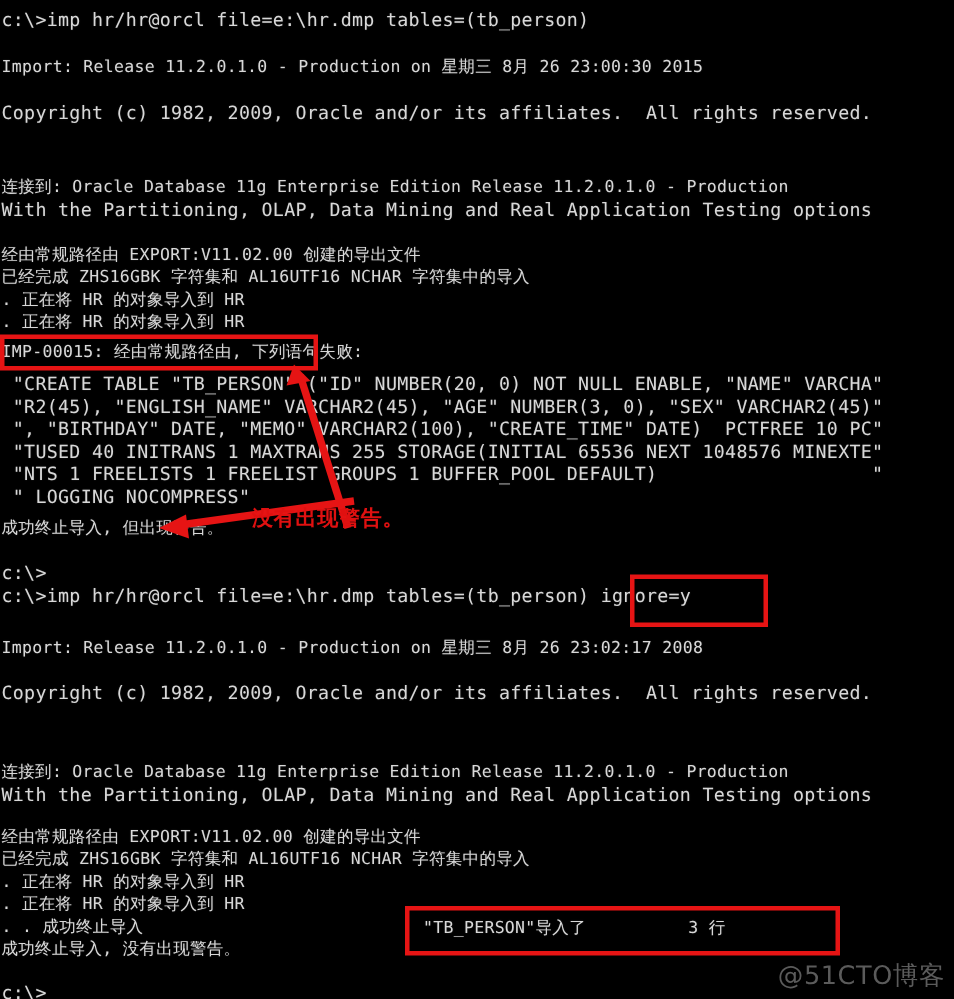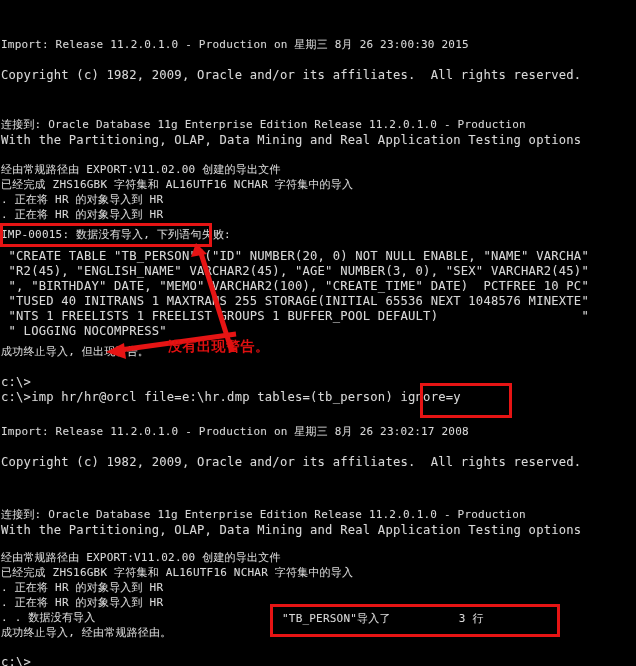--- a/index.html
+++ b/index.html
@@ -81,60 +81,62 @@
     letter-spacing: 0.4px;
     white-space: pre;
   }
 </style>
 </head>
 <body>
 
 <div id="screen">
 
   <div class="console">
+      <div class="line tight" style="top: 6px;">c:\&gt;imp hr/hr@orcl file=e:\hr.dmp tables=(tb_person)</div>
       <div class="line cn" style="top: 38px;">Import: Release 11.2.0.1.0 - Production on 星期三 8月 26 23:00:30 2015</div>
       <div class="line tight" style="top: 68px;">Copyright (c) 1982, 2009, Oracle and/or its affiliates.  All rights reserved.</div>
       <div class="line cn" style="top: 118px;">连接到: Oracle Database 11g Enterprise Edition Release 11.2.0.1.0 - Production</div>
       <div class="line tight" style="top: 133px;">With the Partitioning, OLAP, Data Mining and Real Application Testing options</div>
       <div class="line cn" style="top: 163px;">经由常规路径由 EXPORT:V11.02.00 创建的导出文件</div>
       <div class="line cn" style="top: 178px;">已经完成 ZHS16GBK 字符集和 AL16UTF16 NCHAR 字符集中的导入</div>
       <div class="line cn" style="top: 193px;">. 正在将 HR 的对象导入到 HR</div>
       <div class="line cn" style="top: 208px;">. 正在将 HR 的对象导入到 HR</div>
-      <div class="line cn" style="top: 228px;">IMP-00015: 数据没有导入, 下列语句失败:</div>
+      <div class="line cn" style="top: 228px;">IMP-00015: 经由常规路径由, 下列语句失败:</div>
       <div class="line tight" style="top: 249px;"> "CREATE TABLE "TB_PERSON" ("ID" NUMBER(20, 0) NOT NULL ENABLE, "NAME" VARCHA"</div>
       <div class="line tight" style="top: 264px;"> "R2(45), "ENGLISH_NAME" VARCHAR2(45), "AGE" NUMBER(3, 0), "SEX" VARCHAR2(45)"</div>
       <div class="line tight" style="top: 279px;"> ", "BIRTHDAY" DATE, "MEMO" VARCHAR2(100), "CREATE_TIME" DATE)  PCTFREE 10 PC"</div>
       <div class="line tight" style="top: 294px;"> "TUSED 40 INITRANS 1 MAXTRANS 255 STORAGE(INITIAL 65536 NEXT 1048576 MINEXTE"</div>
       <div class="line tight" style="top: 309px;"> "NTS 1 FREELISTS 1 FREELIST GROUPS 1 BUFFER_POOL DEFAULT)                   "</div>
       <div class="line tight" style="top: 324px;"> " LOGGING NOCOMPRESS"</div>
       <div class="line cn" style="top: 345px;">成功终止导入, 但出现警告。</div>
       <div class="line tight" style="top: 375px;">c:\&gt;</div>
       <div class="line tight" style="top: 390px;">c:\&gt;imp hr/hr@orcl file=e:\hr.dmp tables=(tb_person) ignore=y</div>
       <div class="line cn" style="top: 425px;">Import: Release 11.2.0.1.0 - Production on 星期三 8月 26 23:02:17 2008</div>
       <div class="line tight" style="top: 455px;">Copyright (c) 1982, 2009, Oracle and/or its affiliates.  All rights reserved.</div>
       <div class="line cn" style="top: 508px;">连接到: Oracle Database 11g Enterprise Edition Release 11.2.0.1.0 - Production</div>
       <div class="line tight" style="top: 523px;">With the Partitioning, OLAP, Data Mining and Real Application Testing options</div>
       <div class="line cn" style="top: 551px;">经由常规路径由 EXPORT:V11.02.00 创建的导出文件</div>
       <div class="line cn" style="top: 566px;">已经完成 ZHS16GBK 字符集和 AL16UTF16 NCHAR 字符集中的导入</div>
       <div class="line cn" style="top: 581px;">. 正在将 HR 的对象导入到 HR</div>
       <div class="line cn" style="top: 596px;">. 正在将 HR 的对象导入到 HR</div>
-      <div class="line cn" style="top: 611px;">. . 数据没有导入</div>
-      <div class="line cn" style="top: 626px;">成功终止导入, 经由常规路径由。</div>
+      <div class="line cn" style="top: 611px;">. . 成功终止导入</div>
+      <div class="line cn" style="top: 626px;">成功终止导入, 没有出现警告。</div>
       <div class="line tight" style="top: 655px;">c:\&gt;</div>
       <div class="line cn" style="top: 612px; left: 282px;">"TB_PERSON"导入了          3 行</div>
     </div>
 
   <svg class="anno-svg" viewBox="0 0 636 666">
 
     <line x1="232" y1="352" x2="200" y2="250" stroke="#e61414" stroke-width="5"></line>
     <polygon points="196,243 207,254 191,257" fill="#e61414"></polygon>
 
     <line x1="236" y1="334" x2="120" y2="350" stroke="#e61414" stroke-width="5"></line>
     <polygon points="106,352 124,343 126,359" fill="#e61414"></polygon>
   </svg>
 
   <div class="anno-text" id="note-no-data" style="left: 168px; top: 338px;">没有出现警告。</div>
 
   <div class="anno-box" id="box-error-code" style="left: 0px; top: 223px; width: 212px; height: 24px;"></div>
   <div class="anno-box" id="box-ignore-param" style="left: 420px; top: 383px; width: 92px; height: 35px;"></div>
   <div class="anno-box" id="box-imported-rows" style="left: 270px; top: 604px; width: 290px; height: 33px;"></div>
 
+  <div class="watermark">@51CTO博客</div>
 </div>
 
 </body></html>

